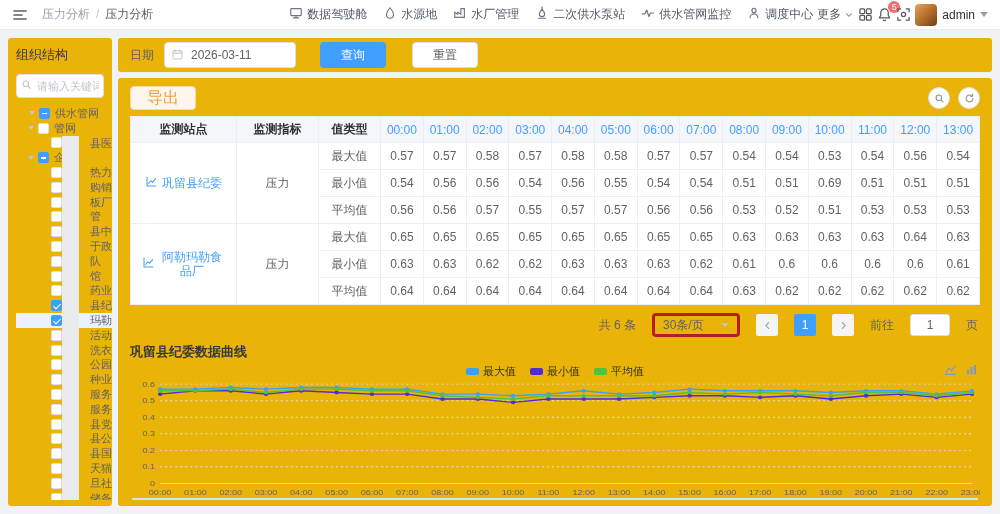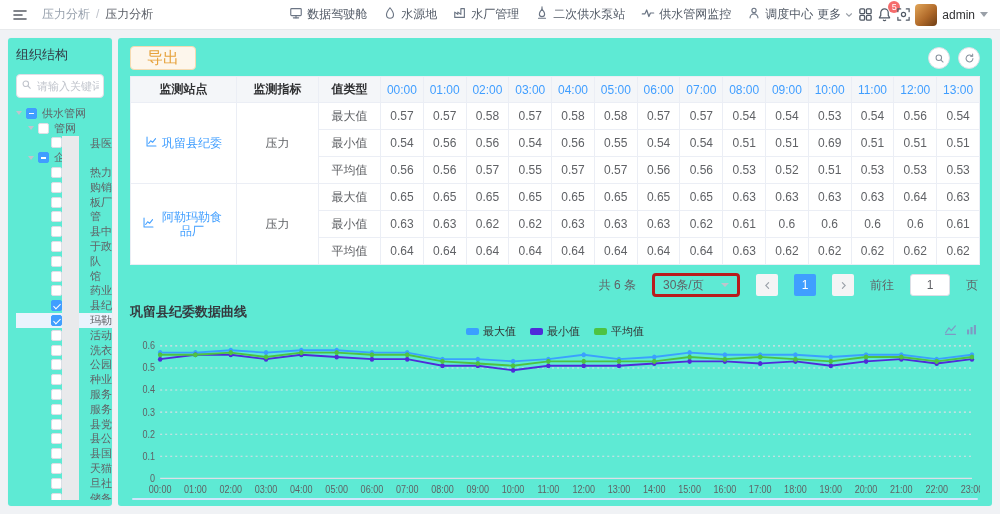--- a/index.html
+++ b/index.html
@@ -19,33 +19,33 @@
   .nav-item svg { color:#6b7584; }
   .more { display:flex; align-items:center; gap:3px; color:#525a66; cursor:pointer; }
   .icon-btn { position:relative; color:#525a66; cursor:pointer; display:flex; align-items:center; }
   .badge { position:absolute; top:-6px; right:-8px; background:#f56c6c; color:#fff; font-size:9px; line-height:12px; min-width:12px; height:12px; border-radius:7px; text-align:center; padding:0 2px; }
   .avatar { width:22px; height:22px; border-radius:4px; background:linear-gradient(135deg,#e2a659 0%,#b06a2a 55%,#6e3d14 100%); }
   .user-box { display:flex; align-items:center; gap:5px; cursor:pointer; color:#303133;text-align:right; }
   .caret-down { width:0; height:0; border-left:4px solid transparent; border-right:4px solid transparent; border-top:5px solid #9aa0a8; }
 
   
   .content { flex:1; display:flex; padding:8px; overflow:hidden; }
-  .card { background:#5eead4; border-radius:3px; box-shadow:0 0 2px rgba(0,0,0,.04); }
+  .card { background:#eab308; border-radius:3px; box-shadow:0 0 2px rgba(0,0,0,.04); }
 
   
   .sidebar { width:104px; flex-shrink:0; display:flex; flex-direction:column; padding:8px 0 6px 8px; overflow:hidden; }
   .sidebar-title { font-size:13px; color:#323a45; margin-bottom:10px; }
   .search-box { position:relative; margin-right:8px; margin-bottom:8px; }
   .search-box input { width:100%; height:24px; border:1px solid #dcdfe6; border-radius:4px; font-size:11px; padding:0 4px 0 20px; color:#606266; outline:none; font-family:inherit; }
   .search-box input::placeholder { color:#c0c4cc; }
   .search-box .sicon { position:absolute; left:5px; top:5px; color:#c0c4cc; }
   .tree { position:relative; flex:1; overflow:hidden; }
   .tree-row { display:flex; align-items:center; height:14.8px; font-size:11px; color:#606266; cursor:pointer; white-space:nowrap; position:relative; }
   .tree-row.hl { background:#eaf3fd; }
-  .lv0 { padding-left:0; } .lv1 { padding-left:12px; } .lv2 { padding-left:24px; }
+  .lv0 { padding-left:0;justify-content:center; } .lv1 { padding-left:12px; } .lv2 { padding-left:24px; }
   .tcaret { width:0; height:0; border-left:3.5px solid transparent; border-right:3.5px solid transparent; border-top:4.5px solid #c0c4cc; margin-right:4px; flex-shrink:0; }
   .tcaret.none { border:none; width:7px; margin-right:4px; }
   .cb { width:11px; height:11px; border:1px solid #dcdfe6; border-radius:2px; background:#fff; margin-right:5px; flex-shrink:0; position:relative; }
   .cb.checked,.cb.indeterminate { background:#409eff; border-color:#409eff; }
   .cb.checked::after { content:""; position:absolute; left:3px; top:0.5px; width:3px; height:6px; border:solid #fff; border-width:0 1.5px 1.5px 0; transform:rotate(45deg); }
   .cb.indeterminate::after { content:""; position:absolute; left:2px; top:4px; width:5px; height:1.6px; background:#fff; }
   .tree-label { overflow:hidden; }
   .tree-label.shift { padding-left:23px; }
   .mask-strip { position:absolute; left:46px; top:30px; bottom:0; width:17px; background:#e9eaec; z-index:3; }
 
@@ -337,20 +337,36 @@
           <div class="tree-row lv2">
             <span class="tcaret none"></span>
             <span class="cb unchecked"></span>
             <span class="tree-label shift">储备库</span>
           </div>
         </div>
     </div>
 
     <div class="main">
 
+      <div class="card filter-card">
+        <span class="flabel">日期</span>
+        <span class="date-input">
+          <span class="cicon">
+            <svg width="13" height="13" viewBox="0 0 16 16" fill="none" stroke="currentColor" stroke-width="1.2" stroke-linecap="round">
+                <rect x="2.5" y="3.5" width="11" height="10" rx="1"></rect>
+                <line x1="5" y1="2" x2="5" y2="5"></line>
+                <line x1="11" y1="2" x2="11" y2="5"></line>
+                <line x1="2.5" y1="6.5" x2="13.5" y2="6.5"></line>
+              </svg>
+          </span>
+          <input value="2026-03-11" style="">
+        </span>
+        <button class="btn btn-primary">查询</button>
+        <button class="btn btn-plain">重置</button>
+      </div>
 
       <div class="card data-card">
         <div class="tb-row">
           <button class="btn-export">导出</button>
           <span class="tb-right">
             <span class="circle-btn">
               <svg width="11" height="11" viewBox="0 0 16 16" fill="none" stroke="currentColor" stroke-width="1.5" stroke-linecap="round">
                   <circle cx="7" cy="7" r="4"></circle>
                   <line x1="10.2" y1="10.2" x2="13.2" y2="13.2"></line>
                 </svg>

